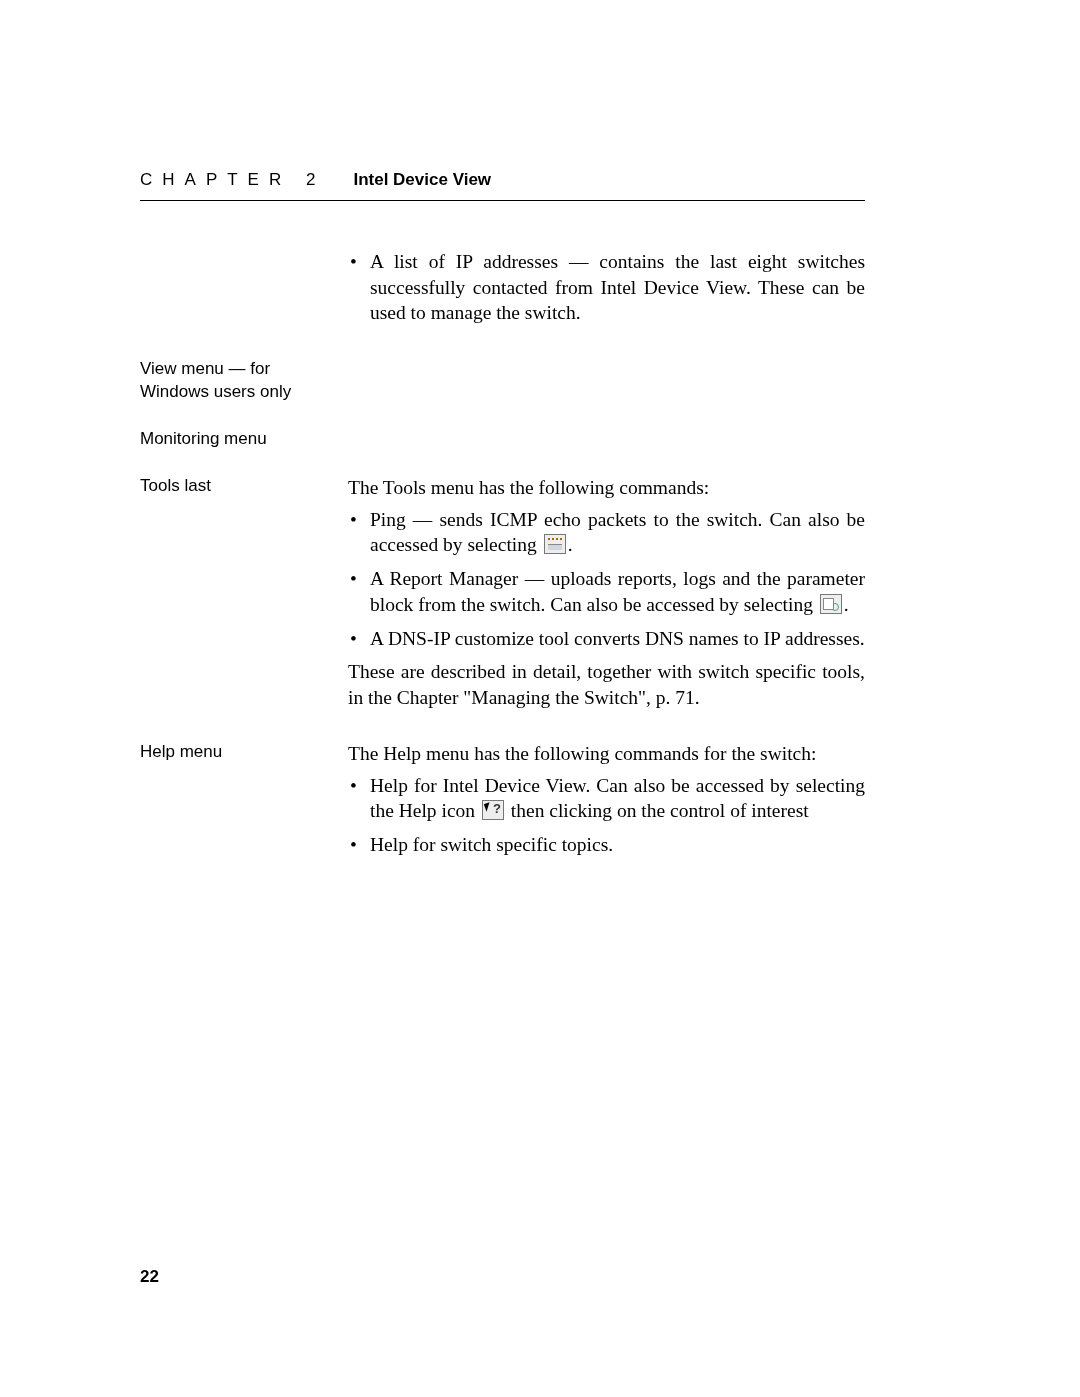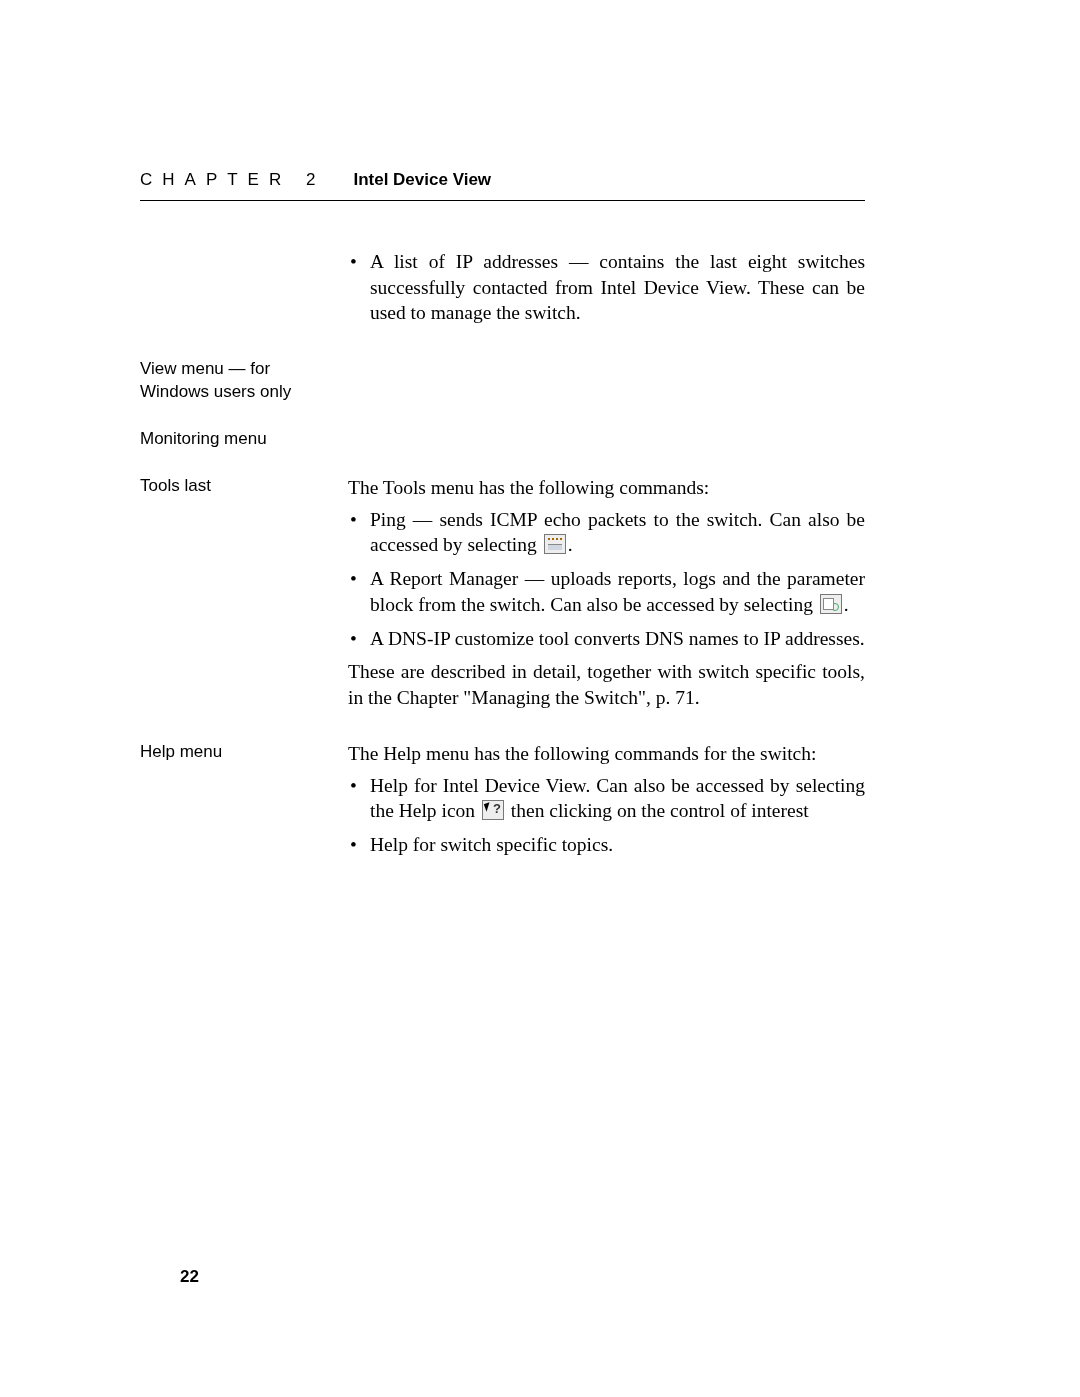--- a/index.html
+++ b/index.html
@@ -130,21 +130,20 @@
     transform: rotate(-20deg);
   }
 
   .page-num {
     position: absolute;
     left: 140px;
     bottom: 110px;
     font-family: Helvetica, Arial, sans-serif;
     font-weight: 700;
     font-size: 17px;
-    margin-left: 40px;
   }
 </style>
 </head>
 <body>
 
 <div class="page">
 
   <div class="running-head">
     <span class="chapter">CHAPTER 2</span>
     <span class="title">Intel Device View</span>

